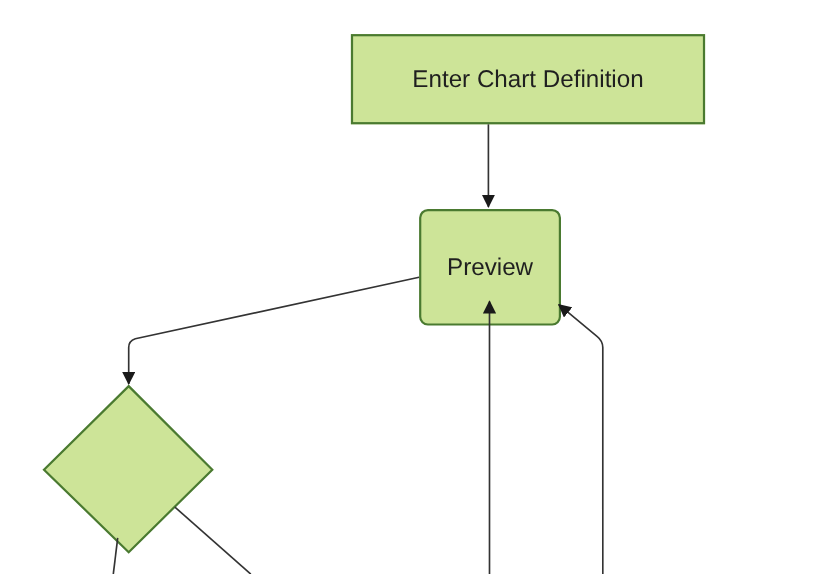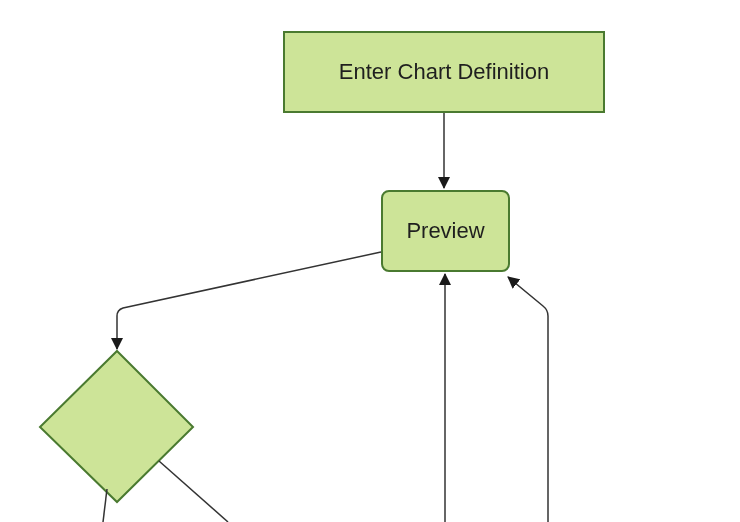--- a/index.html
+++ b/index.html
@@ -22,21 +22,21 @@
     background: #cde498;
     border: 2px solid #4a7a30;
     display: flex;
     align-items: center;
     justify-content: center;
     font-size: 22px;
     line-height: 1.2;
     white-space: nowrap;
     z-index: 1;
   }
-  .node-rect { border-radius: 0; }
+  .node-rect { border-radius: 0; margin-left: 36px; }
   .node-rounded { border-radius: 8px; }
   .edges-layer {
     position: absolute;
     left: 0;
     top: 0;
     z-index: 2;
     pointer-events: none;
   }
   .edge {
     fill: none;
@@ -62,21 +62,21 @@
 </style>
 </head>
 <body>
 
 <div class="canvas">
 
   <div class="node node-rect" style="left:283px; top:31px; width:322px; height:82px;">
     <span>Enter Chart Definition</span>
   </div>
 
-  <div class="node node-rounded" style="left:381px; top:190px; width:129px; height:82px;">
+  <div class="node node-rounded" style="left:381px; top:190px; width:129px; height:106px;">
     <span>Preview</span>
   </div>
 
   <svg class="edges-layer" width="740" height="522" viewBox="0 0 740 522">
     <defs>
       <marker id="arrowhead" markerUnits="userSpaceOnUse" markerWidth="12" markerHeight="12" viewBox="0 0 12 12" refX="11" refY="6" orient="auto">
         <path d="M0,0 L12,6 L0,12 Z" fill="#1a1a1a"></path>
       </marker>
     </defs>
 

